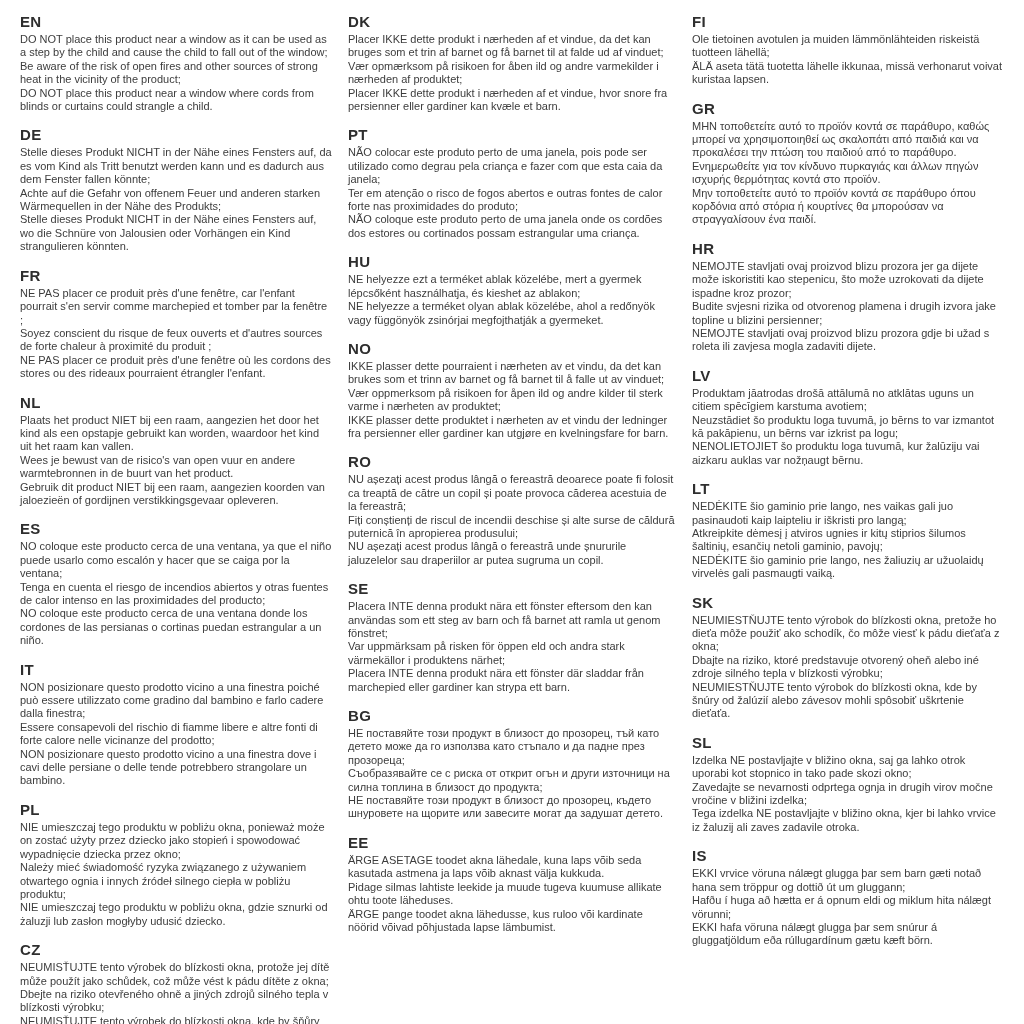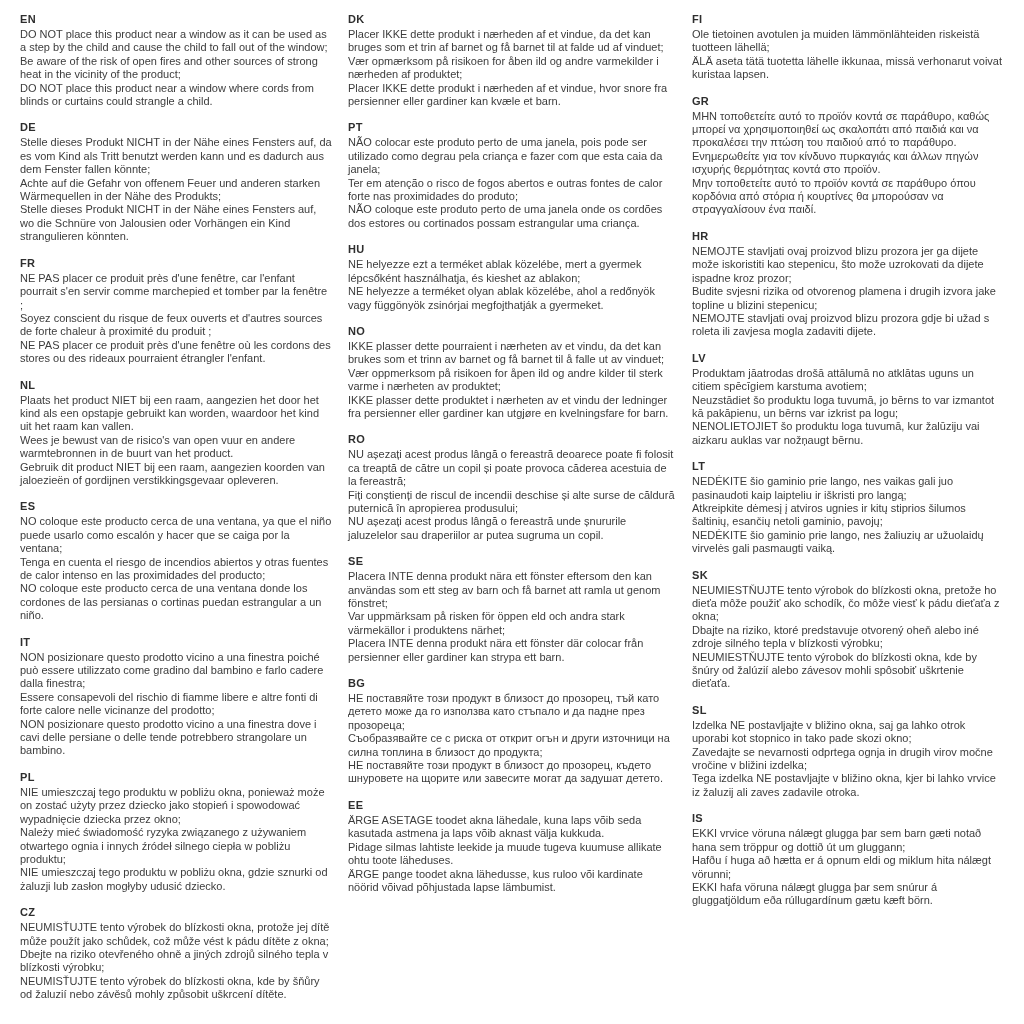--- a/index.html
+++ b/index.html
@@ -13,21 +13,21 @@
   }
   .page {
     display: grid;
     grid-template-columns: 312px 328px 312px;
     column-gap: 16px;
     padding: 13px 10px 0 20px;
   }
   .col { min-width: 0; }
   .lang-section { margin-bottom: 13px; }
   .lang-code {
-    font-size: 11px;
+    font-size: 15px;
     font-weight: bold;
     color: #2e2e2e;
     letter-spacing: 0.3px;
     margin-bottom: 3px;
   }
   .warning-text {
     font-size: 11px;
     line-height: 13.4px;
     font-weight: normal;
     color: #3c3c3c;
@@ -114,21 +114,21 @@
       <section class="lang-section">
         <h3 class="lang-code">RO</h3>
         <p class="warning-text">NU așezați acest produs lângă o fereastră deoarece poate fi folosit ca treaptă de către un copil și poate provoca căderea acestuia de la fereastră;</p>
         <p class="warning-text">Fiți conștienți de riscul de incendii deschise și alte surse de căldură puternică în apropierea produsului;</p>
         <p class="warning-text">NU așezați acest produs lângă o fereastră unde șnururile jaluzelelor sau draperiilor ar putea sugruma un copil.</p>
       </section>
       <section class="lang-section">
         <h3 class="lang-code">SE</h3>
         <p class="warning-text">Placera INTE denna produkt nära ett fönster eftersom den kan användas som ett steg av barn och få barnet att ramla ut genom fönstret;</p>
         <p class="warning-text">Var uppmärksam på risken för öppen eld och andra stark värmekällor i produktens närhet;</p>
-        <p class="warning-text">Placera INTE denna produkt nära ett fönster där colocar från persienner eller gardiner kan strypa ett barn.</p>
+        <p class="warning-text">Placera INTE denna produkt nära ett fönster där sladdar från marchepied eller gardiner kan strypa ett barn.</p>
       </section>
       <section class="lang-section">
         <h3 class="lang-code">BG</h3>
         <p class="warning-text">НЕ поставяйте този продукт в близост до прозорец, тъй като детето може да го използва като стъпало и да падне през прозореца;</p>
         <p class="warning-text">Съобразявайте се с риска от открит огън и други източници на силна топлина в близост до продукта;</p>
         <p class="warning-text">НЕ поставяйте този продукт в близост до прозорец, където шнуровете на щорите или завесите могат да задушат детето.</p>
       </section>
       <section class="lang-section">
         <h3 class="lang-code">EE</h3>
         <p class="warning-text">ÄRGE ASETAGE toodet akna lähedale, kuna laps võib seda kasutada astmena ja laps võib aknast välja kukkuda.</p>
@@ -144,21 +144,21 @@
       </section>
       <section class="lang-section">
         <h3 class="lang-code">GR</h3>
         <p class="warning-text">ΜΗΝ τοποθετείτε αυτό το προϊόν κοντά σε παράθυρο, καθώς μπορεί να χρησιμοποιηθεί ως σκαλοπάτι από παιδιά και να προκαλέσει την πτώση του παιδιού από το παράθυρο.</p>
         <p class="warning-text">Ενημερωθείτε για τον κίνδυνο πυρκαγιάς και άλλων πηγών ισχυρής θερμότητας κοντά στο προϊόν.</p>
         <p class="warning-text">Μην τοποθετείτε αυτό το προϊόν κοντά σε παράθυρο όπου κορδόνια από στόρια ή κουρτίνες θα μπορούσαν να στραγγαλίσουν ένα παιδί.</p>
       </section>
       <section class="lang-section">
         <h3 class="lang-code">HR</h3>
         <p class="warning-text">NEMOJTE stavljati ovaj proizvod blizu prozora jer ga dijete može iskoristiti kao stepenicu, što može uzrokovati da dijete ispadne kroz prozor;</p>
-        <p class="warning-text">Budite svjesni rizika od otvorenog plamena i drugih izvora jake topline u blizini stepenicu;</p>
+        <p class="warning-text">Budite svjesni rizika od otvorenog plamena i drugih izvora jake topline u blizini persienner;</p>
         <p class="warning-text">NEMOJTE stavljati ovaj proizvod blizu prozora gdje bi užad s roleta ili zavjesa mogla zadaviti dijete.</p>
       </section>
       <section class="lang-section">
         <h3 class="lang-code">LV</h3>
         <p class="warning-text">Produktam jāatrodas drošā attālumā no atklātas uguns un citiem spēcīgiem karstuma avotiem;</p>
         <p class="warning-text">Neuzstādiet šo produktu loga tuvumā, jo bērns to var izmantot kā pakāpienu, un bērns var izkrist pa logu;</p>
         <p class="warning-text">NENOLIETOJIET šo produktu loga tuvumā, kur žalūziju vai aizkaru auklas var nožņaugt bērnu.</p>
       </section>
       <section class="lang-section">
         <h3 class="lang-code">LT</h3>

